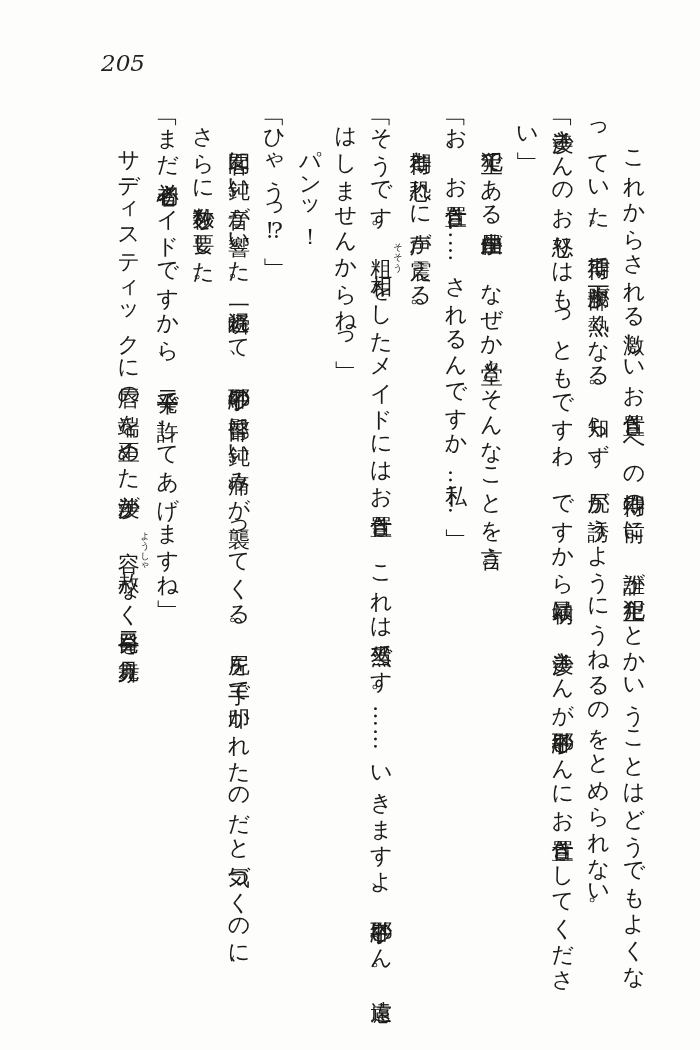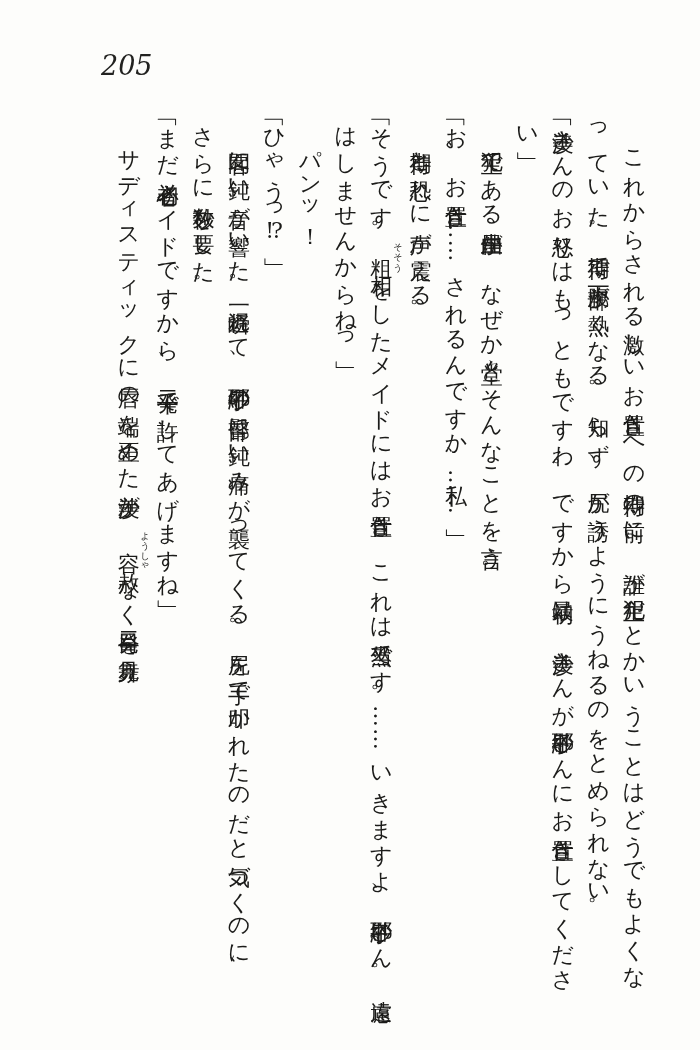--- a/index.html
+++ b/index.html
@@ -14,21 +14,21 @@
     background: #fdfdfb;
     overflow: hidden;
     font-family: "DejaVu Serif", serif;
   }
   .page-number {
     position: absolute;
     left: 101px;
     top: 50px;
     font-family: "DejaVu Serif", serif;
     font-style: italic;
-    font-size: 27px;
+    font-size: 23px;
     color: #222220;
   }
   .body-text {
     position: absolute;
     top: 112px;
     left: 80px;
     width: 572px;
     height: 876px;
     writing-mode: vertical-rl;
     text-orientation: mixed;

